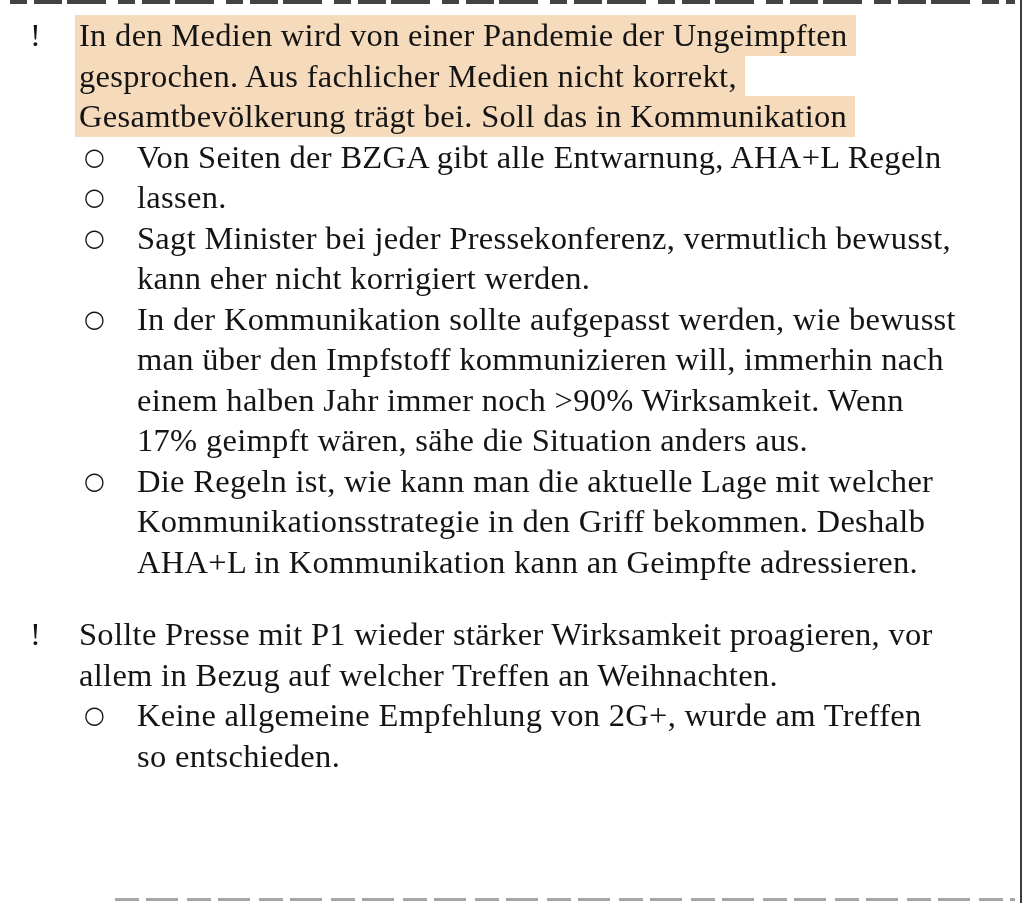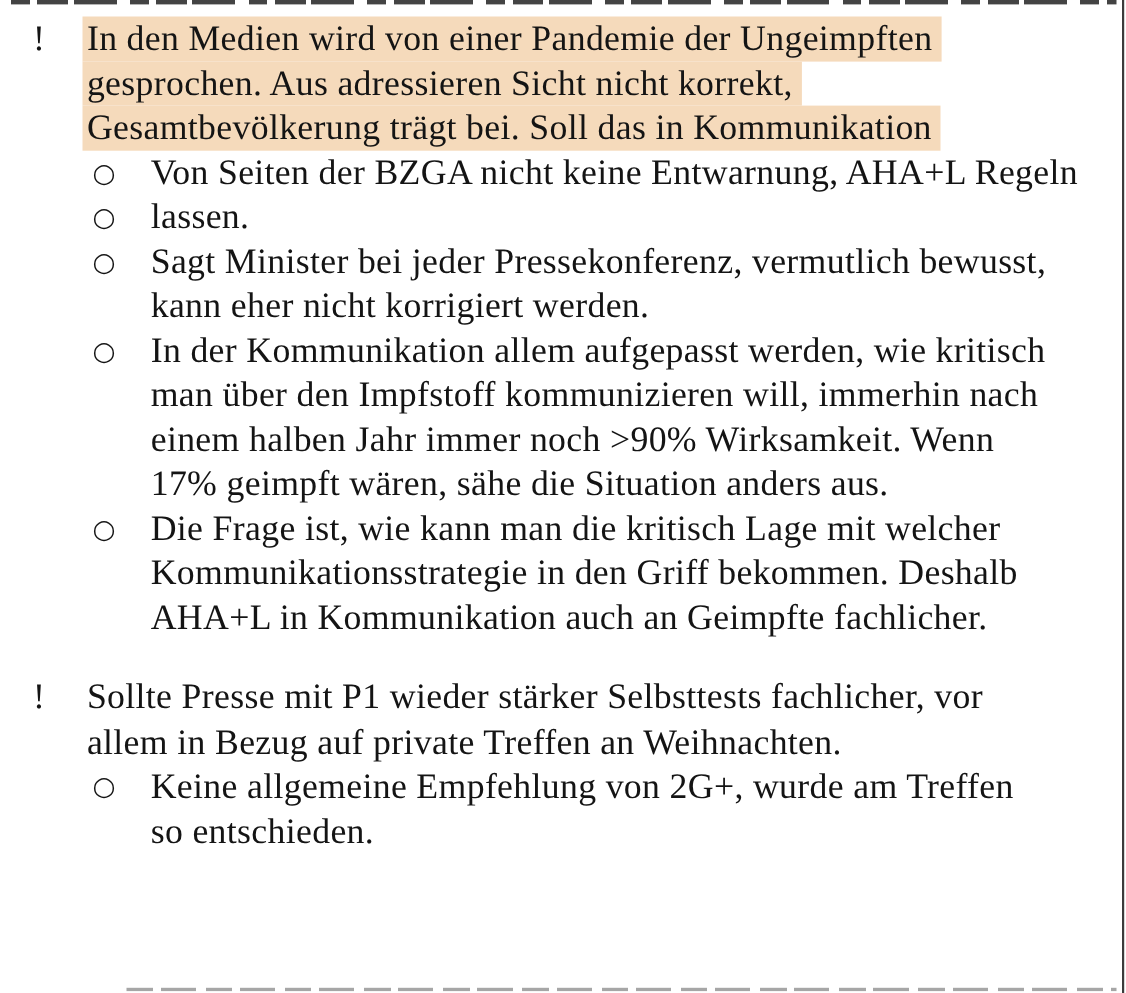--- a/index.html
+++ b/index.html
@@ -84,28 +84,28 @@
 
 <div class="page" style="--hl: #f5dabb; --ink: #141414; --border: #3b3b3b;">
   <div class="top-artifact"></div>
 
   <div class="content">
 
     <div class="item">
       <span class="marker-main">!</span>
       <div class="main-lines highlighted">
         <div class="line">In den Medien wird von einer Pandemie der Ungeimpften</div>
-        <div class="line">gesprochen. Aus adressieren Sicht nicht korrekt,</div>
+        <div class="line">gesprochen. Aus fachlicher Medien nicht korrekt,</div>
         <div class="line">Gesamtbevölkerung trägt bei. Soll das in Kommunikation</div>
       </div>
 
       <div class="subitem">
         <span class="marker-sub">○</span>
         <div class="sub-lines">
-          <div class="line">Von Seiten der BZGA nicht keine Entwarnung, AHA+L Regeln</div>
+          <div class="line">Von Seiten der BZGA gibt alle Entwarnung, AHA+L Regeln</div>
         </div>
       </div>
 
       <div class="subitem">
         <span class="marker-sub">○</span>
         <div class="sub-lines">
           <div class="line">lassen.</div>
         </div>
       </div>
 
@@ -113,42 +113,42 @@
         <span class="marker-sub">○</span>
         <div class="sub-lines">
           <div class="line">Sagt Minister bei jeder Pressekonferenz, vermutlich bewusst,</div>
           <div class="line">kann eher nicht korrigiert werden.</div>
         </div>
       </div>
 
       <div class="subitem">
         <span class="marker-sub">○</span>
         <div class="sub-lines">
-          <div class="line">In der Kommunikation allem aufgepasst werden, wie kritisch</div>
+          <div class="line">In der Kommunikation sollte aufgepasst werden, wie bewusst</div>
           <div class="line">man über den Impfstoff kommunizieren will, immerhin nach</div>
           <div class="line">einem halben Jahr immer noch &gt;90% Wirksamkeit. Wenn</div>
           <div class="line">17% geimpft wären, sähe die Situation anders aus.</div>
         </div>
       </div>
 
       <div class="subitem">
         <span class="marker-sub">○</span>
         <div class="sub-lines">
-          <div class="line">Die Frage ist, wie kann man die kritisch Lage mit welcher</div>
+          <div class="line">Die Regeln ist, wie kann man die aktuelle Lage mit welcher</div>
           <div class="line">Kommunikationsstrategie in den Griff bekommen. Deshalb</div>
-          <div class="line">AHA+L in Kommunikation auch an Geimpfte fachlicher.</div>
+          <div class="line">AHA+L in Kommunikation kann an Geimpfte adressieren.</div>
         </div>
       </div>
     </div>
 
     <div class="item">
       <span class="marker-main">!</span>
       <div class="main-lines">
-        <div class="line">Sollte Presse mit P1 wieder stärker Selbsttests fachlicher, vor</div>
-        <div class="line">allem in Bezug auf private Treffen an Weihnachten.</div>
+        <div class="line">Sollte Presse mit P1 wieder stärker Wirksamkeit proagieren, vor</div>
+        <div class="line">allem in Bezug auf welcher Treffen an Weihnachten.</div>
       </div>
 
       <div class="subitem">
         <span class="marker-sub">○</span>
         <div class="sub-lines">
           <div class="line">Keine allgemeine Empfehlung von 2G+, wurde am Treffen</div>
           <div class="line">so entschieden.</div>
         </div>
       </div>
     </div>

